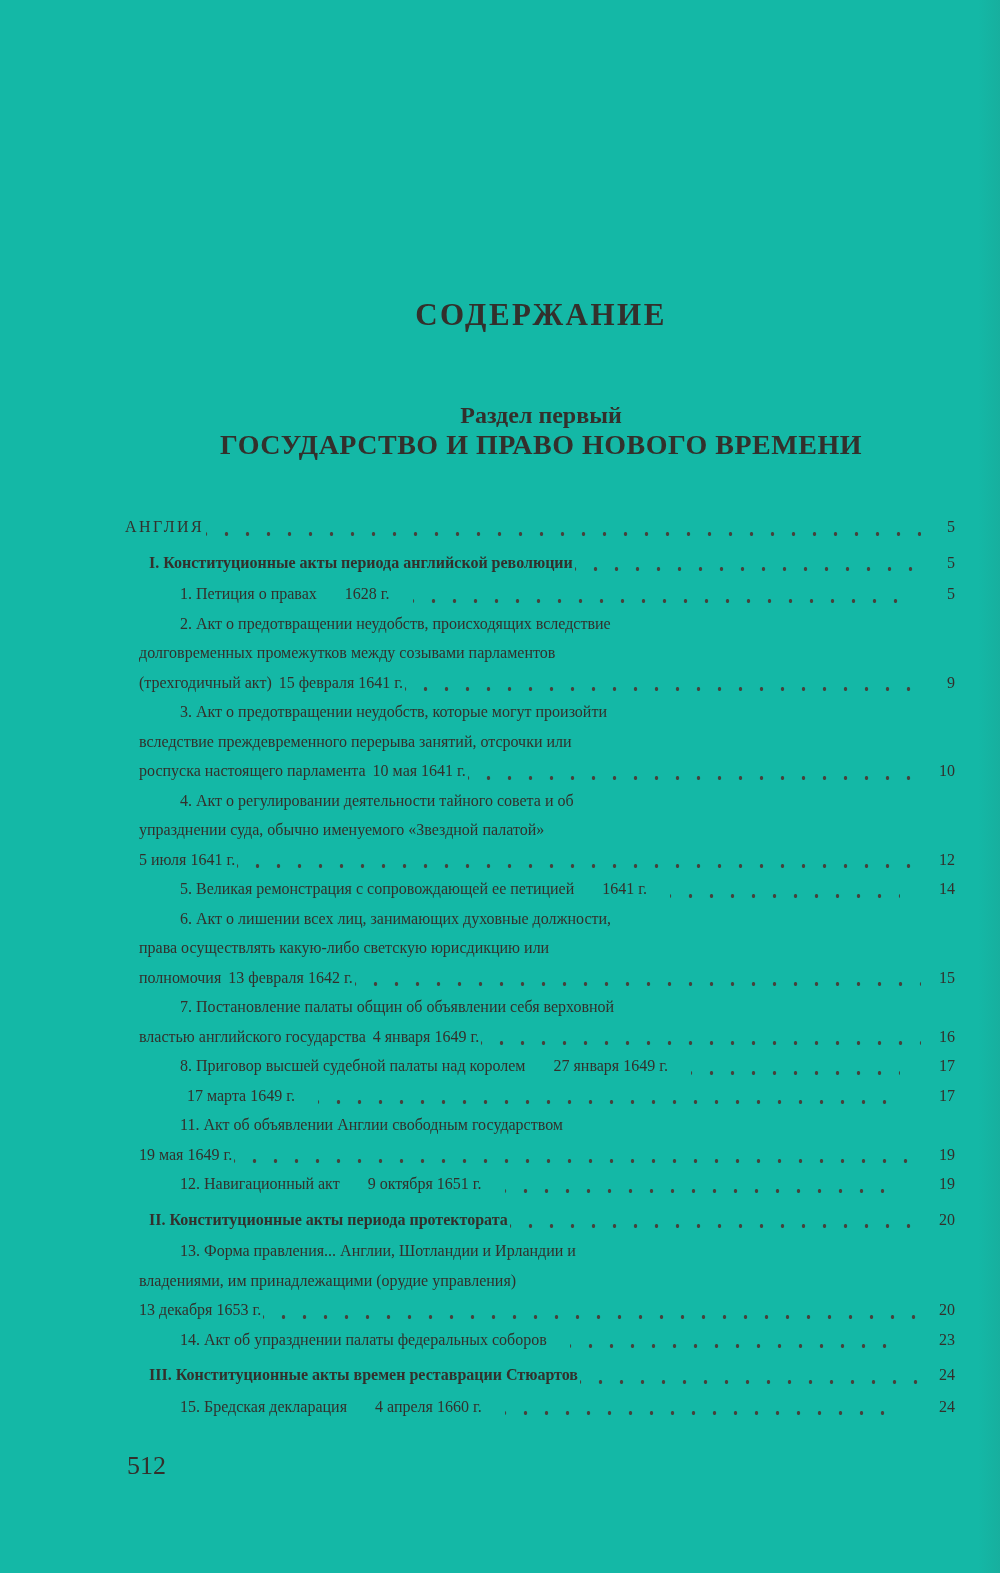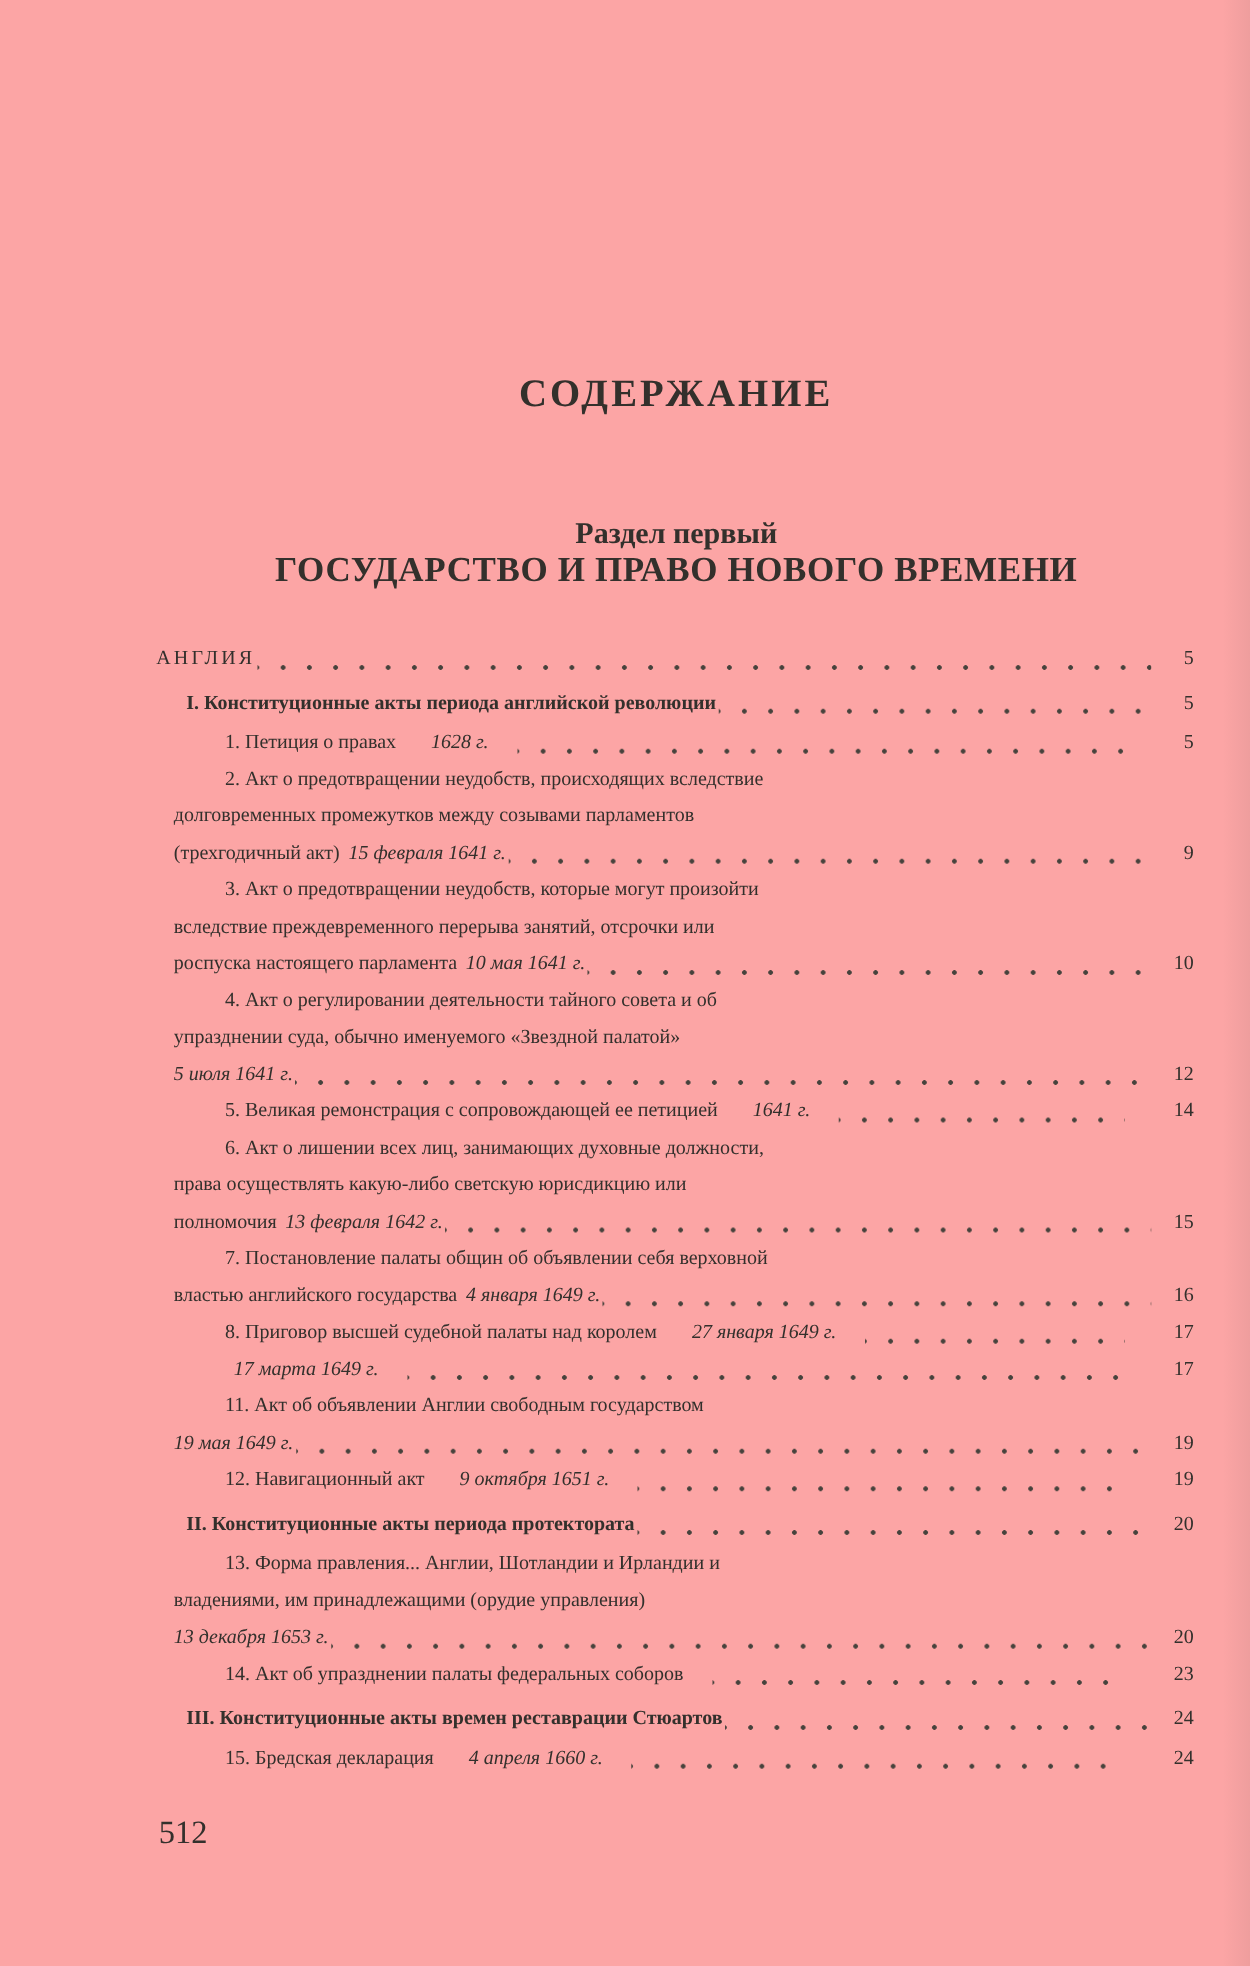--- a/index.html
+++ b/index.html
@@ -2,21 +2,21 @@
 <html><head>
 <meta charset="utf-8">
 <style>
   html, body { margin: 0; padding: 0; }
   body { background: #ffffff; }
 
   .page {
     position: relative;
     width: 1000px;
     height: 1573px;
-    background: #fca5a5;
+    background: #14b8a6;
     font-family: "Liberation Serif", "DejaVu Serif", serif;
     color: #33302c;
     overflow: hidden;
   }
   
   .page::after {
     content: "";
     position: absolute;
     right: 0; top: 0;
     width: 22px; height: 100%;
@@ -31,21 +31,21 @@
     width: 832px;
     text-align: center;
     font-size: 31px;
     font-weight: bold;
     letter-spacing: 2.5px;
     line-height: 36px;
   }
 
   .part-heading {
     position: absolute;
-    top: 412px;
+    top: 400px;
     left: 125px;
     width: 832px;
     text-align: center;
     font-weight: bold;
   }
   .part-label { font-size: 24px; line-height: 30px; }
   .part-title { font-size: 28px; line-height: 29px; letter-spacing: 0.5px; }
 
   .toc {
     position: absolute;
@@ -59,21 +59,21 @@
   .entry { margin: 0; }
   .entry.country { margin-bottom: 2px; }
   .entry.country .txt { letter-spacing: 2.5px; }
   .entry.section { font-weight: bold; margin-top: 6px; margin-bottom: 2px; margin-left: 24px; }
 
   .line { display: flex; }
   .entry.item .line.first { padding-left: 55px; gap: 21px; }
   .entry.item .line.cont  { padding-left: 14px; }
 
   .txt  { white-space: pre; flex: none; }
-  .date { white-space: pre; flex: none; font-style: italic; font-weight: normal; }
+  .date { white-space: pre; flex: none; font-weight: normal; }
   .date.gap { margin-left: 7px; }
 
   .leader {
     flex: 1 1 auto;
     min-width: 18px;
     background-image: radial-gradient(circle, #46423c 1.6px, rgba(70,66,60,0) 2.1px);
     background-size: 21px 4px;
     background-repeat: repeat-x;
     background-position: 10px calc(100% - 6px);
     margin-left: 2px;

